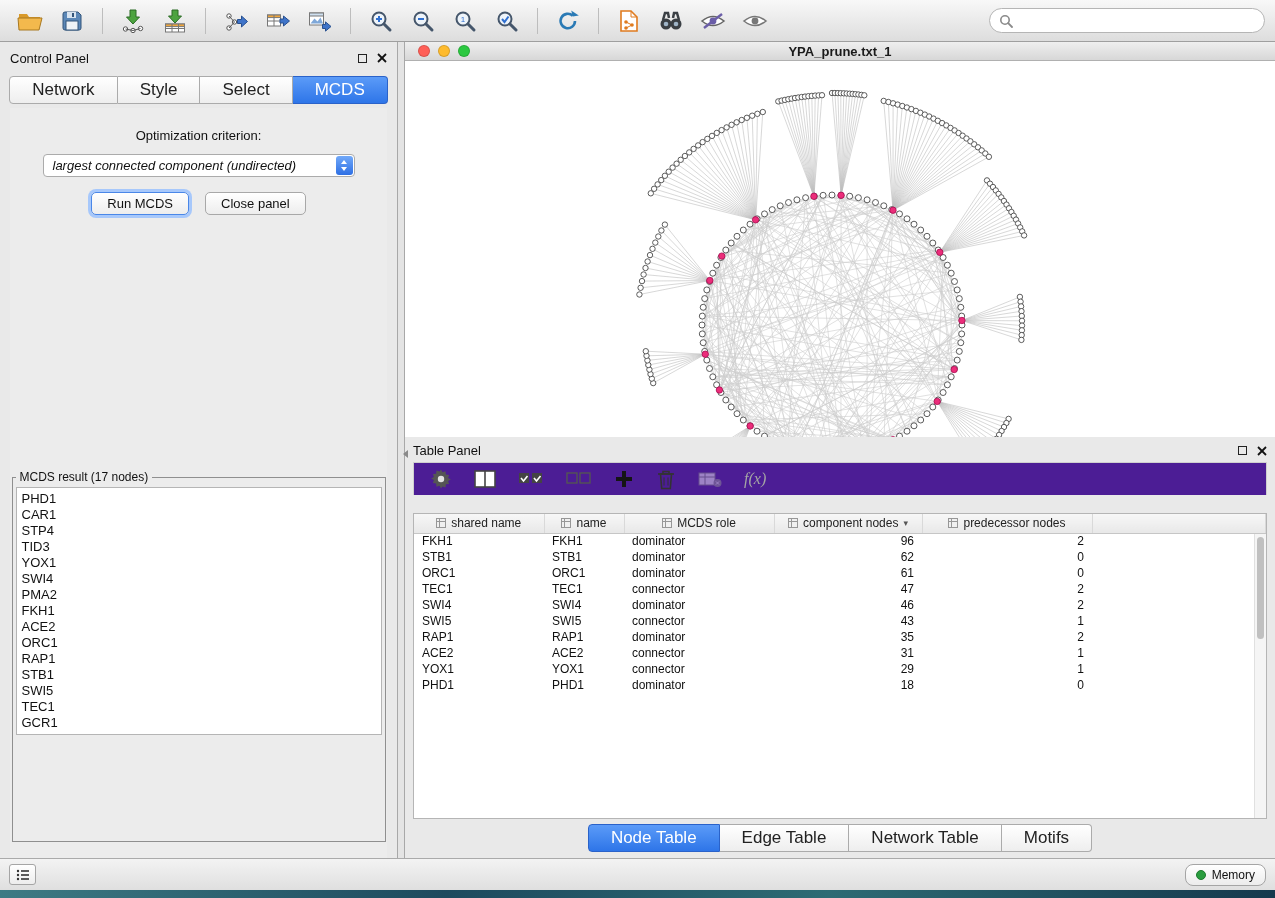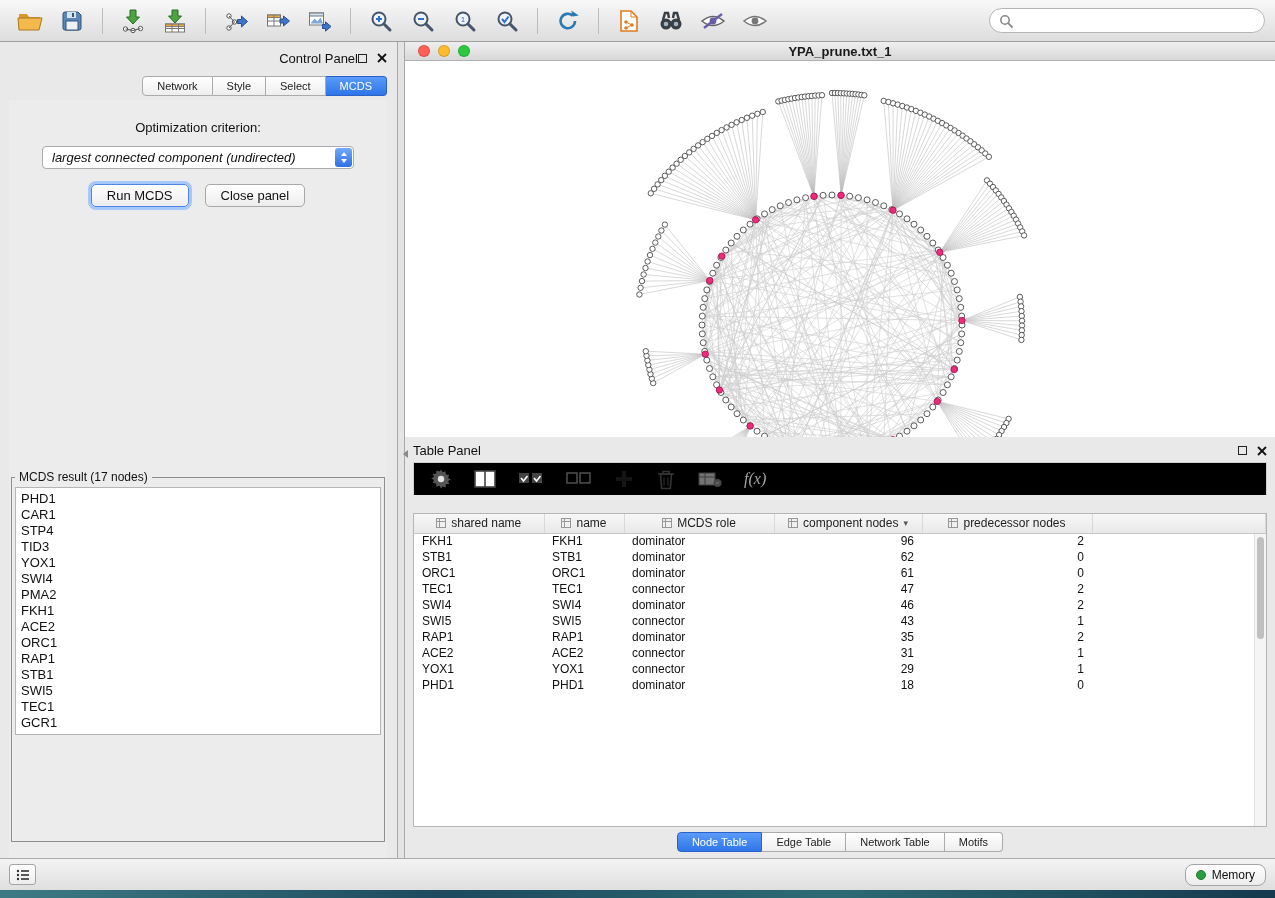--- a/index.html
+++ b/index.html
@@ -18,29 +18,29 @@
   .tb-sep { width:1px; height:26px; background:#bdbdbd; margin:0 8px; }
   .search-field {
     margin-left:auto; width:276px; height:25px; border:1px solid #b5b5b5; border-radius:13px;
     background:#fff; display:flex; align-items:center; padding:0 9px; gap:6px;
   }
   .search-field input { border:none; outline:none; flex:1; font-size:13px; background:transparent; font-family:"Liberation Sans",sans-serif; }
   
   .main { display:flex; height:816px; }
   .control-panel {
     width:398px; background:#e9e9e9; border-right:1px solid #a8a8a8;
-    display:flex; flex-direction:column; padding:5px 10px 0 10px;align-items:flex-end;
+    display:flex; flex-direction:column; padding:5px 10px 0 10px;
   }
   .cp-header { height:22px; display:flex; align-items:center; font-size:13px; }
   .win-icons { margin-left:auto; display:flex; align-items:center; gap:10px; }
   .float-ic { width:9px; height:9px; border:1.4px solid #222; display:inline-block; }
   .cp-tabs, .tp-tabs { display:flex; justify-content:center; }
   .cp-tabs { margin:7px 0 4px 0; }
   .seg {
-    font-size:11px; padding:3px 14px; background:linear-gradient(#ffffff,#eeeeee);
+    font-size:17px; padding:3px 22px; background:linear-gradient(#ffffff,#eeeeee);
     border:1px solid #ababab; border-left:none; color:#222; cursor:default;
   }
   .seg:first-child { border-left:1px solid #ababab; border-radius:4px 0 0 4px; }
   .seg:last-child { border-radius:0 4px 4px 0; }
   .seg.active { background:linear-gradient(#5b9bf8,#2e75e8); border-color:#2a62c9; color:#fff; }
   .cp-content { flex:1; background:#ececec; display:flex; flex-direction:column; align-items:center; }
   .opt-label { margin-top:20px; font-size:13px; }
   .mac-select {
     margin-top:11px; width:312px; height:23px; background:#fff; border:1px solid #ababab;
     border-radius:4px; display:flex; align-items:center; padding-left:9px; font-size:13px; position:relative;font-style:italic;
@@ -80,21 +80,21 @@
     display:flex; align-items:center; position:relative;
   }
   .traffic { display:flex; gap:8px; margin-left:13px; z-index:2; }
   .light { width:12px; height:12px; border-radius:50%; border:1px solid rgba(0,0,0,0.15); }
   .net-title { position:absolute; left:0; right:0; text-align:center; font-size:13px; font-weight:bold; color:#1a1a1a; }
   #net-svg { display:block; background:#fff; }
   
   .table-panel { flex:1; background:#e9e9e9; display:flex; flex-direction:column; padding:3px 8px 0 8px; }
   .tp-header { height:21px; display:flex; align-items:center; font-size:13px; }
   .tp-toolbar {
-    height:33px; background:#000000; border:1px solid #cfcfcf; border-bottom:none;
+    height:33px; background:#4c1d95; border:1px solid #cfcfcf; border-bottom:none;
     display:flex; align-items:center; gap:22px; padding:15px 16px; margin-top:1px;
   }
   .fx { font-family:"Liberation Serif", serif; font-style:italic; font-size:16px; color:#a5a5a5; }
   .table-wrap { flex:1; background:#fff; border:1px solid #b5b5b5; position:relative; overflow:hidden;margin-top:18px; }
   table.node-table { border-collapse:collapse; table-layout:fixed; width:100%; font-size:12px; }
   table.node-table th {
     height:19px; font-weight:normal; background:linear-gradient(#f7f7f7,#e8e8e8);
     border-bottom:1px solid #c6c6c6; border-right:1px solid #d9d9d9; color:#222;
     text-align:center; padding:0 4px; white-space:nowrap; overflow:hidden;
   }

